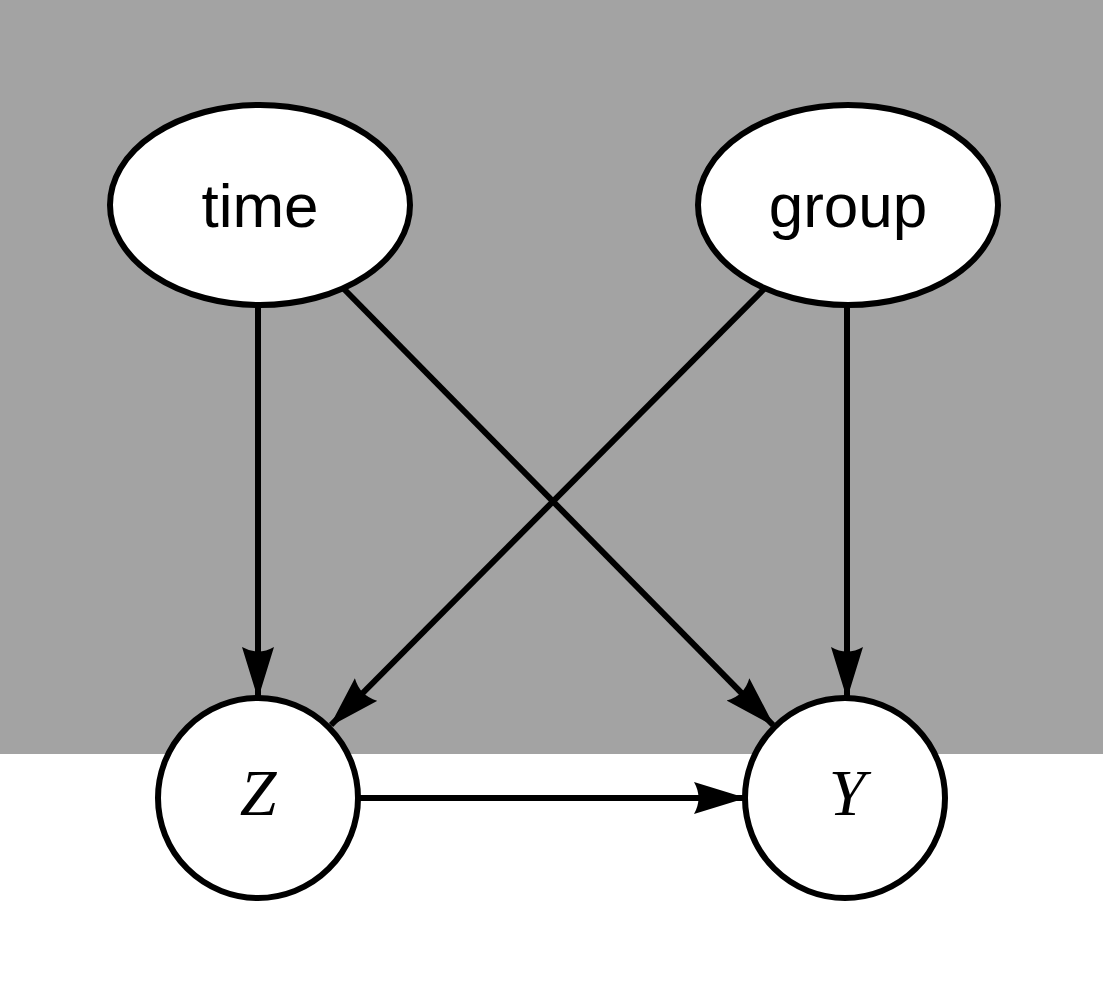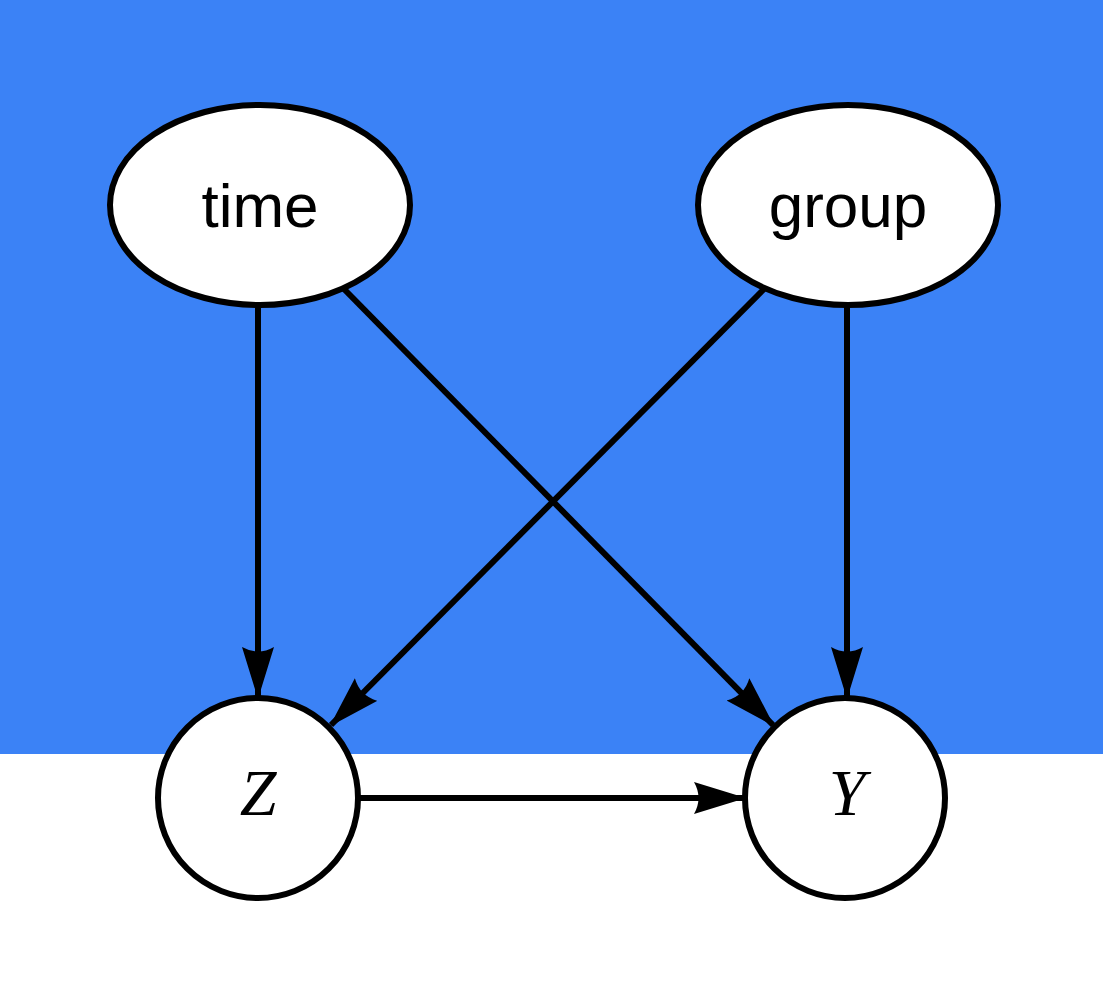--- a/index.html
+++ b/index.html
@@ -7,21 +7,21 @@
     padding: 0;
     background: #ffffff;
     width: 1103px;
     height: 1005px;
     overflow: hidden;
   }
   .canvas {
     position: relative;
     width: 1103px;
     height: 754px;
-    background: #3b82f6;
+    background: #a3a3a3;
   }
   svg { display: block; }
   .node-shape {
     fill: #ffffff;
     stroke: #000000;
     stroke-width: 6;
   }
   .edge-line {
     stroke: #000000;
     stroke-width: 6;

